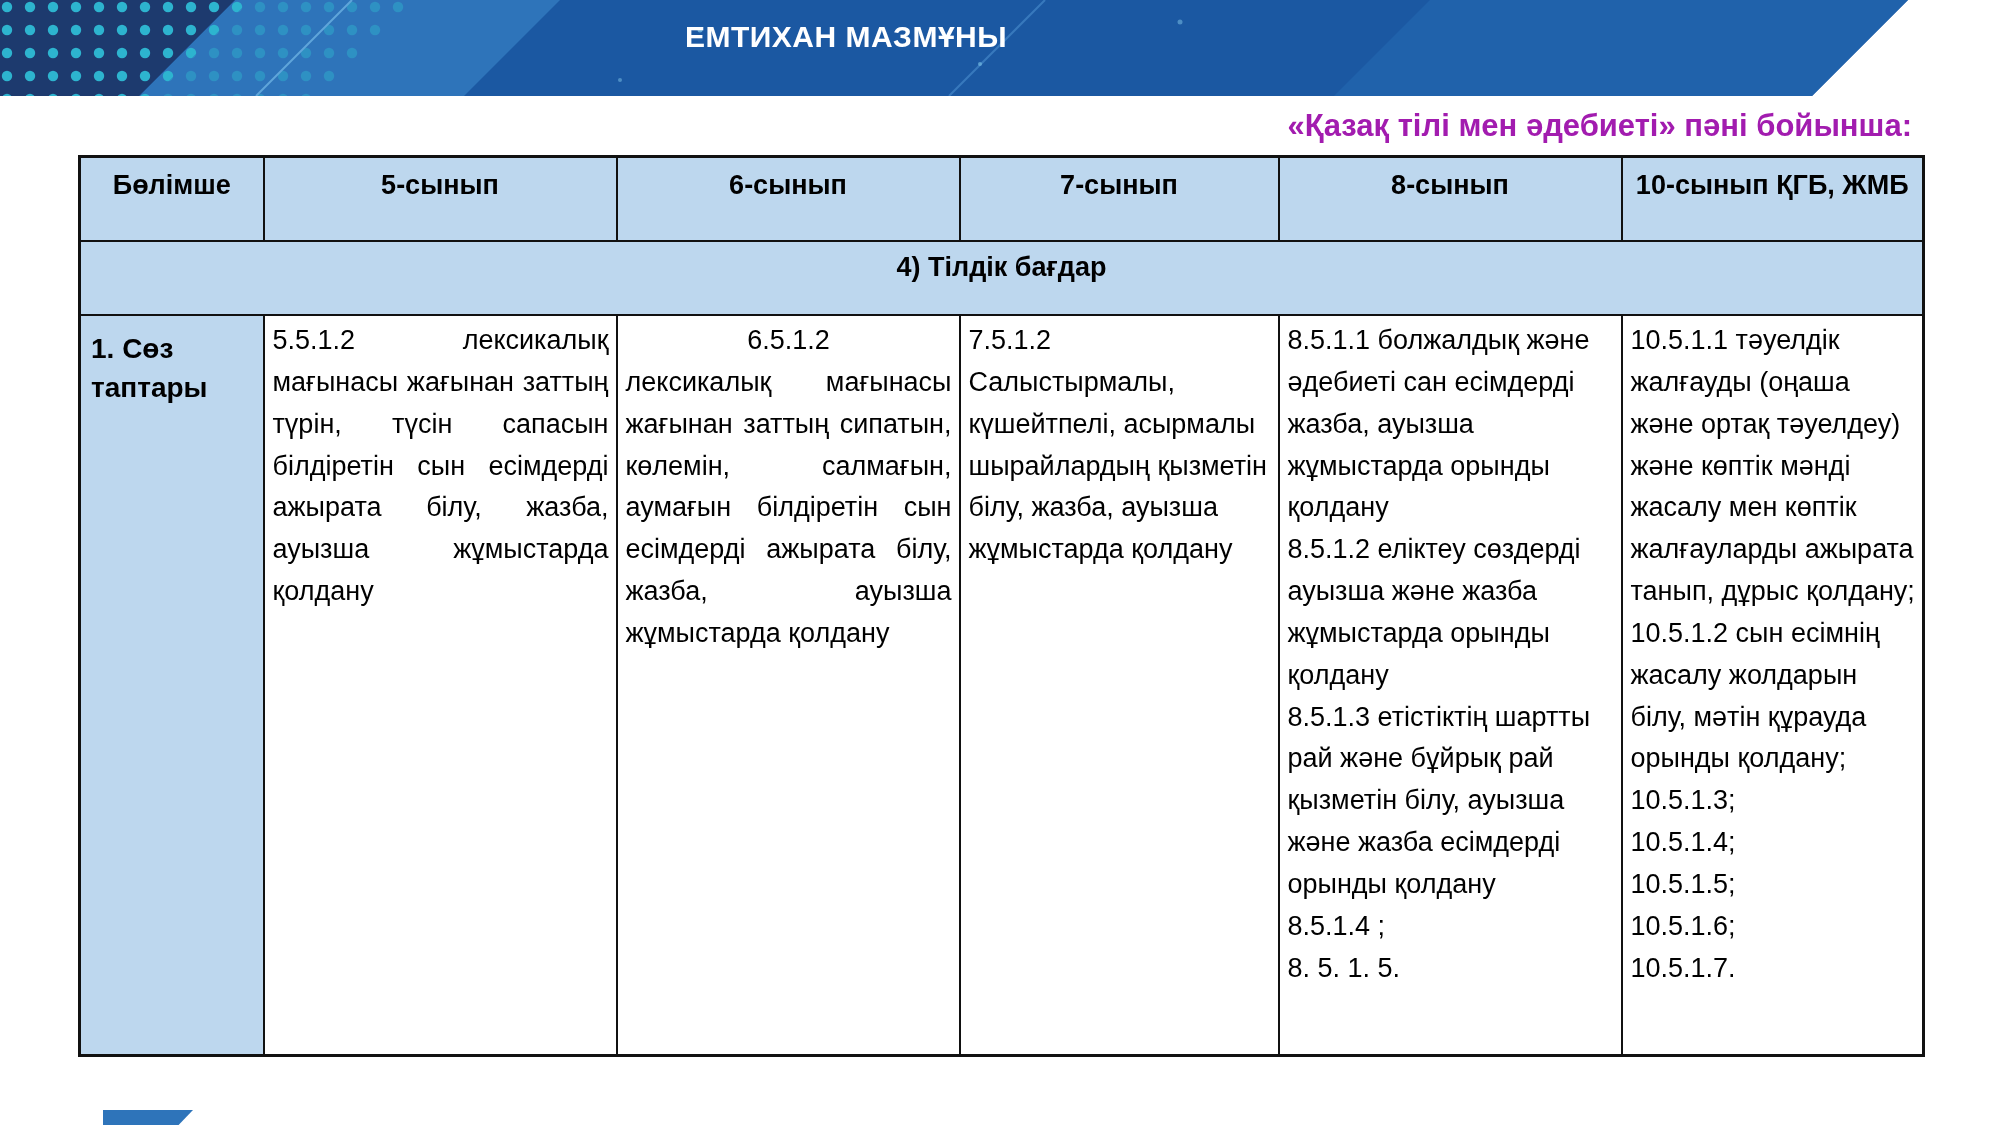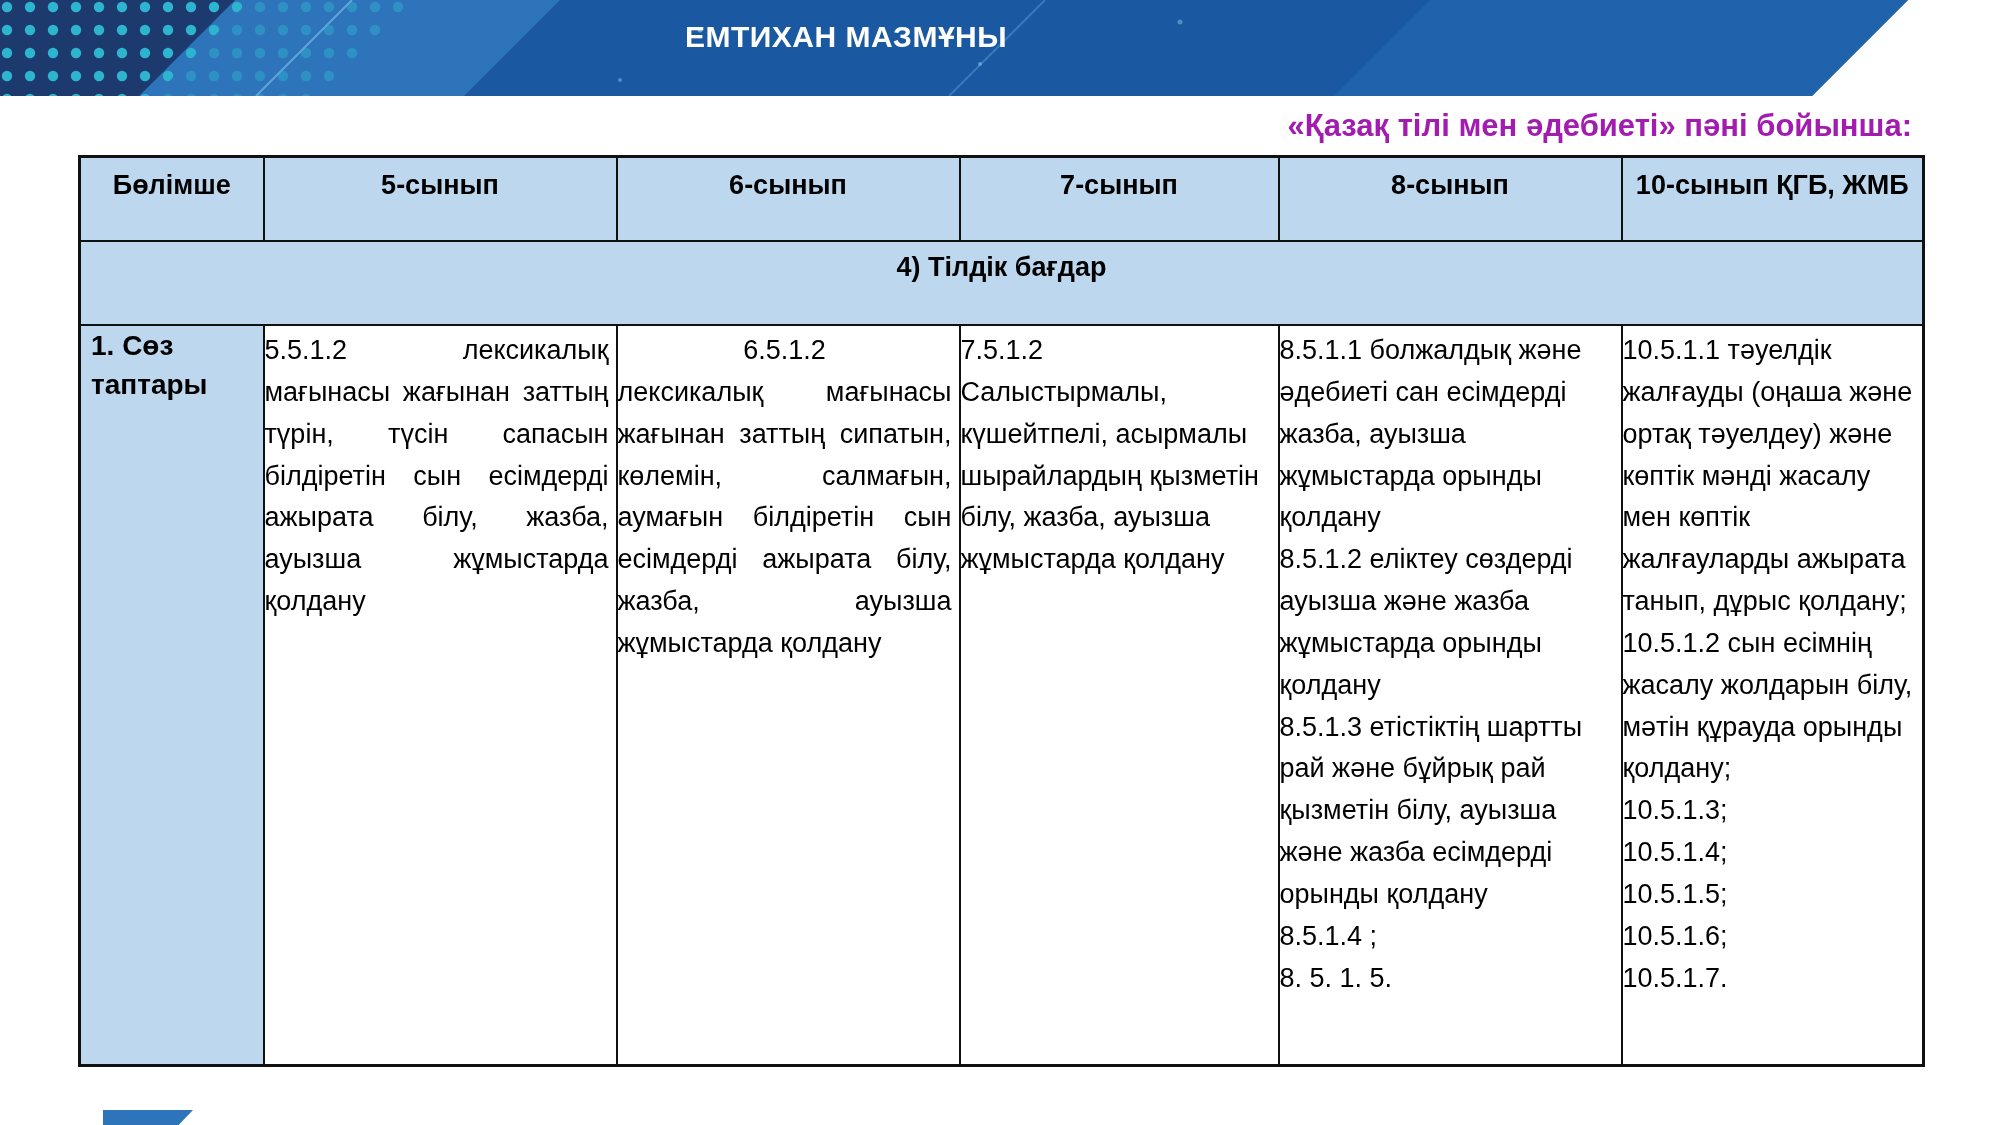--- a/index.html
+++ b/index.html
@@ -35,31 +35,31 @@
     border-collapse:collapse;table-layout:fixed;
     border:3px solid var(--table_border,#111);
   }
   th,td{border:2px solid var(--table_border,#111);vertical-align:top;color:#000;}
   thead th{
     height:61px;background:var(--header_fill,#bdd7ee);
     font-size:27px;font-weight:bold;text-align:center;padding:12px 4px 9px;
   }
   td.section-cell{
     height:56px;background:var(--header_fill,#bdd7ee);
-    font-size:27px;font-weight:bold;text-align:center;padding:10px 4px 16px;
+    font-size:27px;font-weight:bold;text-align:center;padding:10px 4px 6px;
   }
   td.label-cell{
     background:var(--header_fill,#bdd7ee);
     font-size:28px;font-weight:bold;line-height:1.4;
-    padding:0 10px;
+    padding:13px 10px;
   }
   tr.body-row{height:740px;}
   td.body-cell{
     background:#fff;font-size:27px;line-height:1.55;
-    padding:4px 7px 8px 0;
+    padding:4px 7px 8px 8px;
   }
   td.body-cell p{margin:0;}
   .mode-justify{text-align:justify;}
   .mode-lead-center p:first-child{text-align:center;}
   .mode-left{text-align:left;}
   .mode-spaced p{margin:0 0 16px;}
   .mode-spaced p:last-child{margin-bottom:0;}
 
   
   .footer-accent{

